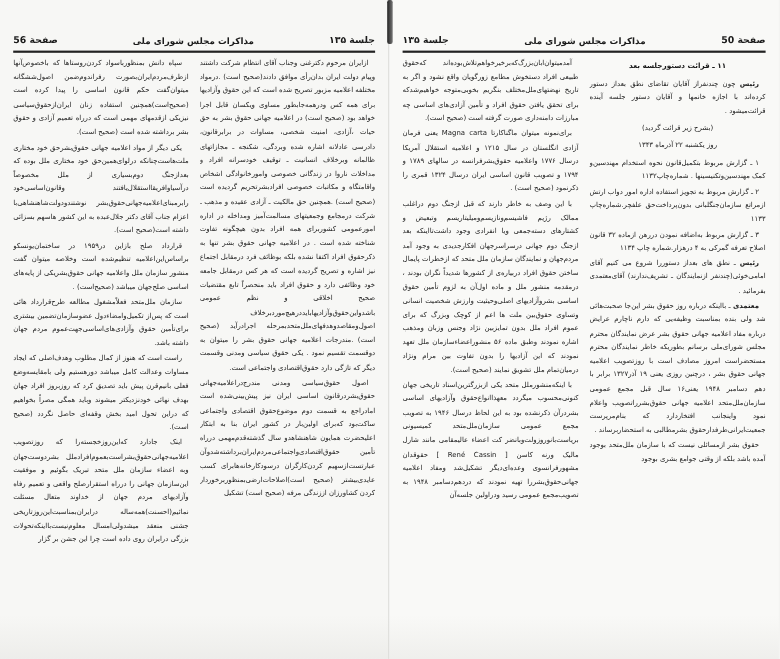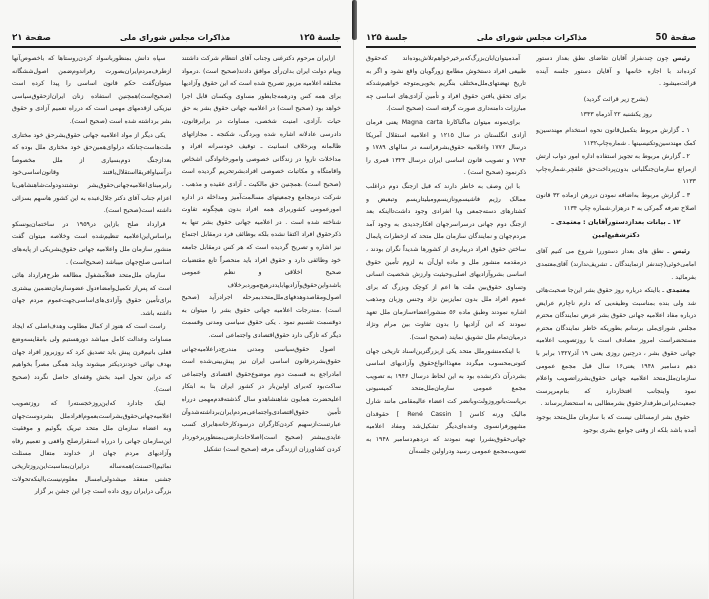--- a/index.html
+++ b/index.html
@@ -55,21 +55,21 @@
 </style>
 </head>
 <body>
 
 <div class="spread">
 
   <div class="page left">
     <div class="header">
       <span>جلسة ۱۳۵</span>
       <span class="title">مذاکرات مجلس شورای ملی</span>
-      <span>صفحة ۳۱</span>
+      <span>صفحة 56</span>
     </div>
     <div class="columns">
       <div class="col">
         <p>ازایران مرحوم دکترغنی وجناب آقای انتظام شرکت داشتند وپیام دولت ایران بدان‌رأی موافق دادند(صحیح است) .درمواد مختلفه اعلامیه مزبور تصریح شده است که این حقوق وآزادیها برای همه کس ودرهمه‌جابطور مساوی ویکسان قابل اجرا خواهد بود (صحیح است) در اعلامیه جهانی حقوق بشر به حق حیات ،آزادی، امنیت شخصی، مساوات در برابرقانون، دادرسی عادلانه اشاره شده وبردگی، شکنجه ـ مجازاتهای ظالمانه وبرخلاف انسانیت ـ توقیف خودسرانه افراد و مداخلات ناروا در زندگانی خصوصی وامورخانوادگی اشخاص واقامتگاه و مکاتبات خصوصی افرادبشرتحریم گردیده است (صحیح است) .همچنین حق مالکیت ـ آزادی عقیده و مذهب ـ شرکت درمجامع وجمعیتهای مسالمت‌آمیز ومداخله در اداره امورعمومی کشوربرای همه افراد بدون هیچگونه تفاوت شناخته شده است . در اعلامیه جهانی حقوق بشر تنها به ذکرحقوق افراد اکتفا نشده بلکه بوظائف فرد درمقابل اجتماع نیز اشاره و تصریح گردیده است که هر کس درمقابل جامعه خود وظائفی دارد و حقوق افراد باید منحصراً تابع مقتضیات صحیح اخلاقی و نظم عمومی باشدواین‌حقوق‌وآزادیهاباید‌درهیچ‌موردبرخلاف اصول‌ومقاصدوهدفهای‌ملل‌متحدبمرحله اجرادرآید (صحیح است) .مندرجات اعلامیه جهانی حقوق بشر را میتوان به دوقسمت تقسیم نمود . یکی حقوق سیاسی ومدنی وقسمت دیگر که تازگی دارد حقوق‌اقتصادی واجتماعی است.</p>
         <p>اصول حقوق‌سیاسی ومدنی مندرج‌دراعلامیه‌جهانی حقوق‌بشردرقانون اساسی ایران نیز پیش‌بینی‌شده است امادراجع به قسمت دوم موضوع‌حقوق اقتصادی واجتماعی ساکت‌بود که‌برای اولین‌بار در کشور ایران بنا به ابتکار اعلیحضرت همایون شاهنشاهدو سال گذشته‌قدم‌مهمی درراه تأمین حقوق‌اقتصادی‌واجتماعی‌مردم‌ایران‌برداشته‌شدوآن عبارتست‌ازسهیم کردن‌کارگران درسودکارخانه‌هابرای کسب عایدی‌بیشتر (صحیح است)اصلاحات‌ارضی‌بمنظوربرخوردار کردن کشاورزان اززندگی مرفه (صحیح است) تشکیل</p>
       </div>
       <div class="col">
         <p>سپاه دانش بمنظورباسواد کردن‌روستاها که باخصوص‌آنها ازطرف‌مردم‌ایران‌بصورت رفراندوم‌ضمن اصول‌ششگانه میتوان‌گفت حکم قانون اساسی را پیدا کرده است (صحیح‌است)همچنین استفاده زنان ایران‌ازحقوق‌سیاسی نیزیکی ازقدمهای مهمی است که درراه تعمیم آزادی و حقوق بشر برداشته شده است (صحیح است).</p>
         <p>یکی دیگر از مواد اعلامیه جهانی حقوق‌بشرحق خود مختاری ملت‌هاست‌چنانکه درلوای‌همین‌حق خود مختاری ملل بوده که بعدازجنگ دوم‌بسیاری از ملل مخصوصاً درآسیاوافریقااستقلال‌یافتند وقانون‌اساسی‌خود رابرمبنای‌اعلامیه‌جهانی‌حقوق‌بشر نوشتندودولت‌شاهنشاهی‌با اعزام جناب آقای دکتر جلال‌عبده به این کشور ها‌سهم بسزائی داشته است(صحیح است).</p>
         <p>قرارداد صلح بازاین در۱۹۵۹ در ساختمان‌یونسکو براساس‌این‌اعلامیه تنظیم‌شده است وخلاصه میتوان گفت منشور سازمان ملل واعلامیه جهانی حقوق‌بشریکی از پایه‌های اساسی صلح‌جهان میباشد (صحیح‌است) .</p>
@@ -82,27 +82,27 @@
   </div>
 
   <div class="page right">
     <div class="header">
       <span>صفحة 50</span>
       <span class="title">مذاکرات مجلس شورای ملی</span>
       <span>جلسة ۱۳۵</span>
     </div>
     <div class="columns">
       <div class="col">
+        <div class="heading">۱۱ ـ قرائت دستورجلسه بعد</div>
         <p><span class="bold-lead">رئیس</span> <span>چون چندنفراز آقایان تقاضای نطق بعداز دستور کرده‌اند با اجازه خانمها و آقایان دستور جلسه آینده قرائت‌میشود .</span></p>
         <div class="center">(بشرح زیر قرائت گردید)</div>
         <div class="center">روز یکشنبه ۲۲ آذرماه ۱۳۴۳</div>
         <p>۱ ـ گزارش مربوط بتکمیل‌قانون نحوه استخدام مهندسین‌و کمک مهندسین‌وتکنیسینها . شماره‌چاپ۱۱۳۲</p>
         <p>۲ ـ گزارش مربوط به تجویز استفاده اداره امور دواب ارتش ازمراتع سازمان‌جنگلبانی بدون‌پرداخت‌حق علفچر.شماره‌چاپ ۱۱۳۳</p>
         <p>۳ ـ گزارش مربوط به‌اضافه نمودن در‌رهن ازماده ۳۲ قانون اصلاح تعرفه گمرکی به ۴ درهزار.شماره چاپ ۱۱۳۴</p>
-        <div class="heading">۱۲ ـ بیانات بعدازدستور‌آقایان : معتمدی ـ دکترشفیع‌امین</div>
         <p><span class="bold-lead">رئیس</span> <span>ـ نطق های بعداز دستوررا شروع می کنیم آقای امامی‌خوئی(چندنفر ازنمایندگان ـ تشریف‌ندارند) آقای‌معتمدی بفرمائید .</span></p>
         <p><span class="bold-lead">معتمدی</span> <span>ـ بااینکه درباره روز حقوق بشر این‌جا صحبت‌هائی شد ولی بنده بمناسبت وظیفه‌یی که دارم ناچارم عرایض درباره مفاد اعلامیه جهانی حقوق بشر عرض نمایندگان محترم مجلس شورای‌ملی برسانم بطوریکه خاطر نمایندگان محترم مستحضراست امروز مصادف است با روزتصویب اعلامیه جهانی حقوق بشر ، درچنین روزی یعنی ۱۹ آذر۱۳۲۷ برابر با دهم دسامبر ۱۹۴۸ یعنی‌۱۶ سال قبل مجمع عمومی سازمان‌ملل‌متحد اعلامیه جهانی حقوق‌بشررا‌تصویب واعلام نمود واینجانب افتخاردارد که بنام‌مرپرست جمعیت‌ایرانی‌طرفدارحقوق بشرمطالبی به استحضاربرساند .</span></p>
         <p>حقوق بشر ازمسائلی نیست که با سازمان ملل‌متحد بوجود آمده باشد بلکه از وقتی جوامع بشری بوجود</p>
       </div>
       <div class="col">
         <p>آمدمیتوان‌ابان‌بزرگ‌که‌بر‌خیرخواهم‌تلاش‌بوده‌اند که‌حقوق طبیعی افراد دستخوش مطامع زورگویان واقع نشود و اگر به تاریخ نهضتهای‌ملل‌مختلف بنگریم بخوبی‌متوجه خواهیم‌شدکه برای تحقق یافتن حقوق افراد و تأمین آزادی‌های اساسی چه مبارزات دامنه‌داری صورت گرفته است (صحیح است).</p>
         <p>برای‌نمونه میتوان ماگناکارتا Magna carta یعنی فرمان آزادی انگلستان در سال ۱۲۱۵ و اعلامیه استقلال آمریکا درسال ۱۷۷۶ واعلامیه حقوق‌بشرفرانسه در سالهای ۱۷۸۹ و ۱۷۹۴ و تصویب قانون اساسی ایران درسال ۱۳۲۴ قمری را ذکرنمود (صحیح است) .</p>
         <p>با این وصف به خاطر دارند که قبل ازجنگ دوم دراغلب ممالک رژیم فاشیسم‌ونازیسم‌ومیلیتاریسم وتبعیض و کشتارهای دسته‌جمعی ویا انفرادی وجود داشت‌تااینکه بعد ازجنگ دوم جهانی درسراسر‌جهان افکارجدیدی به وجود آمد مردم‌جهان و نمایندگان سازمان ملل متحد که ازخطرات پایمال ساختن حقوق افراد دربیاره‌ی از کشورها شدیداً نگران بودند ، درمقدمه منشور ملل و ماده اول‌آن به لزوم تأمین حقوق اساسی بشرو‌آزادیهای اصلی‌وحیثیت وارزش شخصیت انسانی وتساوی حقوق‌بین ملت ها اعم از کوچک وبزرگ که برای عموم افراد ملل بدون تمایزبین نژاد وجنس وزبان ومذهب اشاره نمودند وطبق ماده ۵۶ منشوراعضاءسازمان ملل تعهد نمودند که این آزادیها را بدون تفاوت بین مرام ونژاد درمیان‌تمام ملل تشویق نمایند (صحیح است).</p>
         <p>با اینکه‌منشورملل متحد یکی ازبزرگترین‌اسناد تاریخی جهان کنونی‌محسوب میگردد معهذاانواع‌حقوق وآزادیهای اساسی بشردرآن ذکرنشده بود به این لحاظ درسال ۱۹۴۶ به تصویب مجمع عمومی سازمان‌ملل‌متحد کمیسیونی بریاست‌بانوروزولت‌وبانضر کت اعضاء عالیمقامی مانند شارل مالیک ورنه کاسن [ René Cassin ] حقوقدان مشهورفرانسوی وعده‌ای‌دیگر تشکیل‌شد ومفاد اعلامیه جهانی‌حقوق‌بشررا تهیه نمودند که دردهم‌دسامبر ۱۹۴۸ به تصویب‌مجمع عمومی رسید ودراولین جلسه‌آن</p>
       </div>

